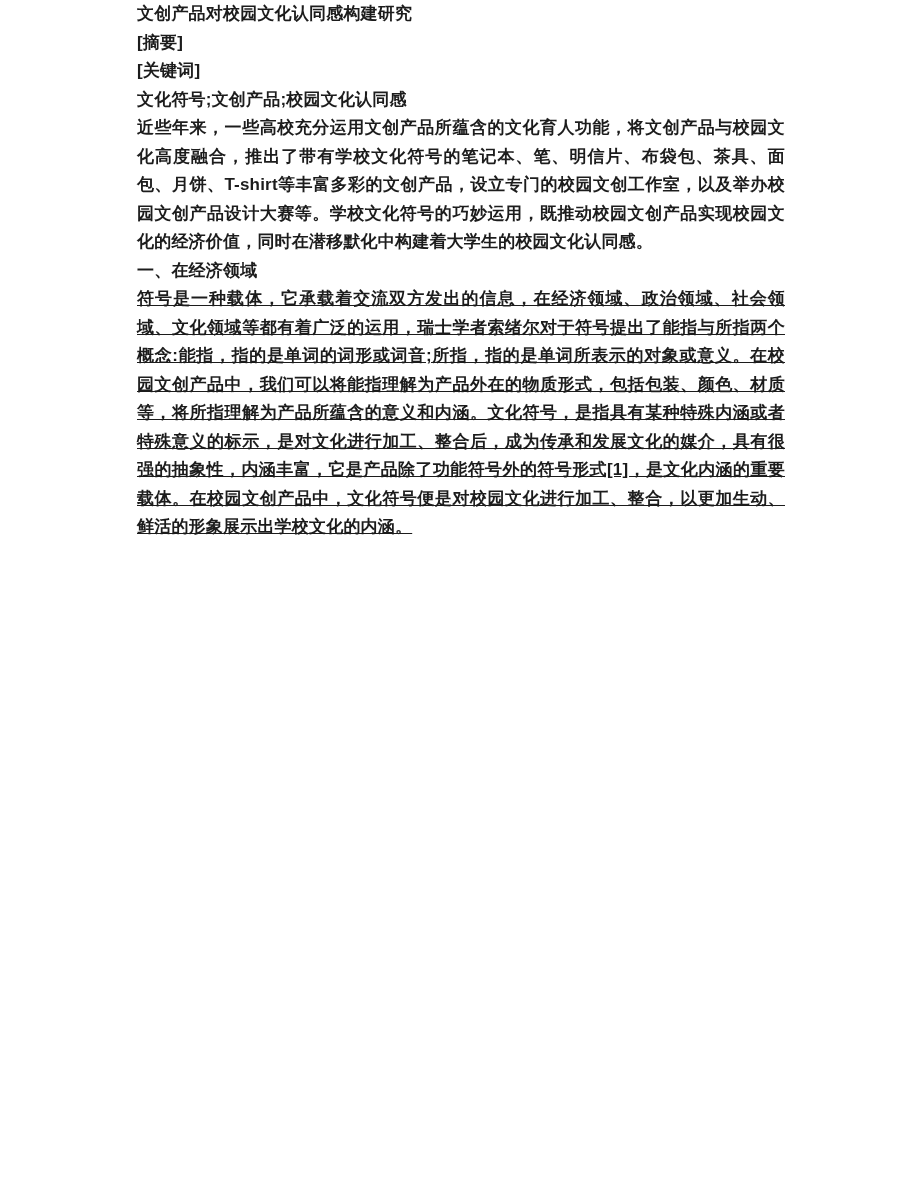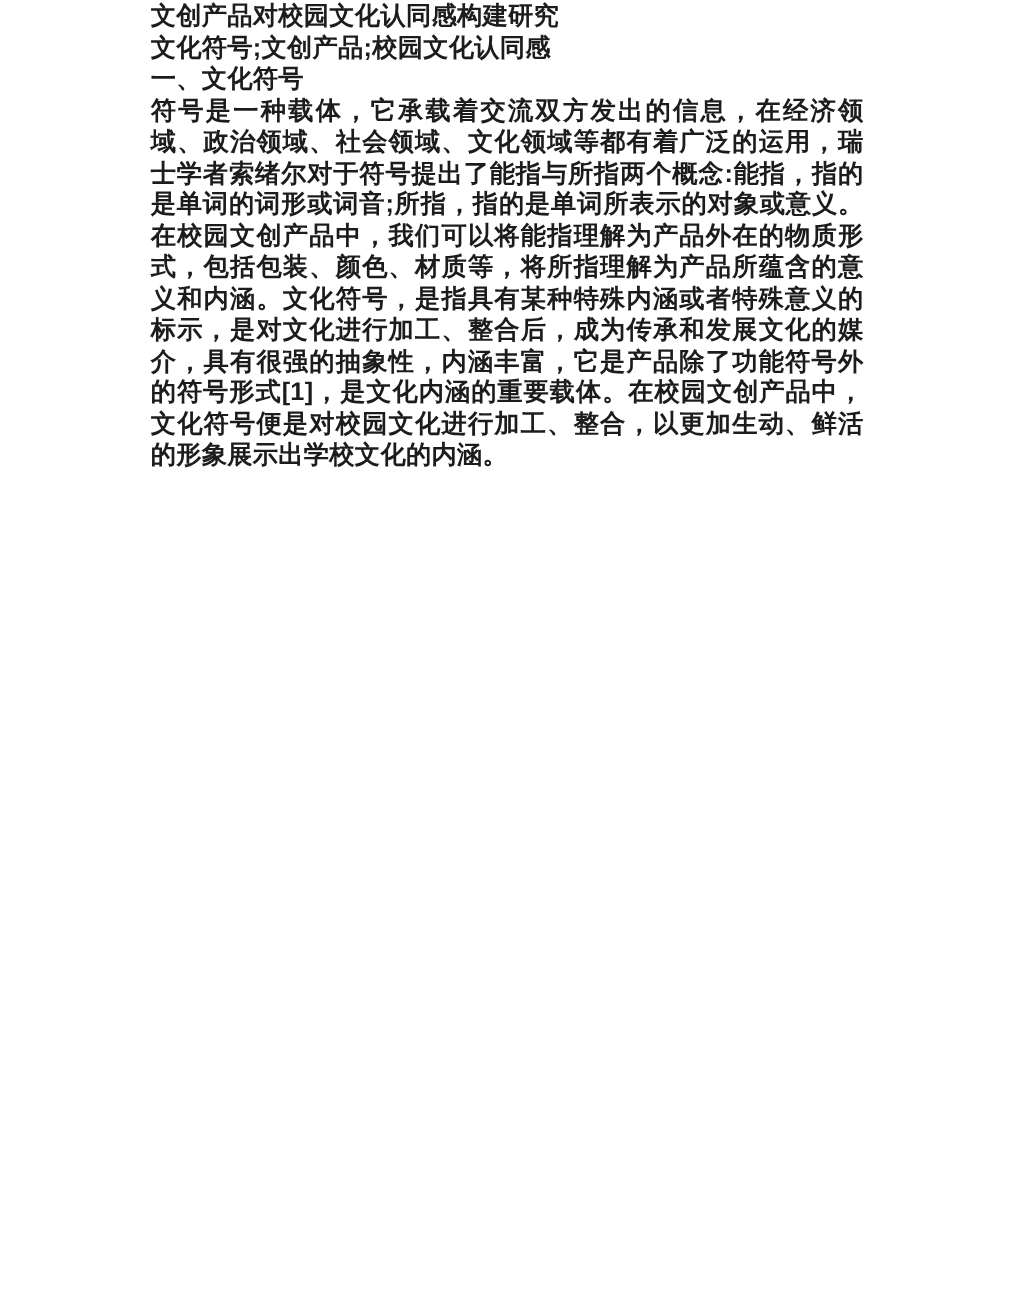--- a/index.html
+++ b/index.html
@@ -30,51 +30,54 @@
     display: flow-root;
     color: #1c1c1c;
     font-size: 17px;
     line-height: 28.5px;
     font-weight: 600;
     letter-spacing: 0.2px;
   }
   .doc p, .doc h1, .doc h2 {
     margin: 0;
     padding: 0;
-    font-size: 23px;
+    font-size: 17px;
     line-height: 28.5px;
     font-weight: 600;
     text-align: justify;
   }
   .doc h1, .doc h2 { font-weight: 700; }
   .doc-title      { margin-top: 104px; }
   .abstract-label { margin-top: 50px; }
   .abstract-body  { margin-top: 12px; }
   .keywords-label { margin-top: 36px; }
   .keywords-body  { margin-top: 12px; }
   .intro-body     { margin-top: 12px; }
   .sec1-heading   { margin-top: 44px; }
-  .sec1-body      { margin-top: 6px; }
+  .sec1-body      { margin-top: 6px; text-decoration: underline; }
   .sec2-heading   { margin-top: 28px; }
   .sec2-body      { margin-top: 12px; }
 </style>
 </head>
 <body>
 
 <div class="page">
   <div class="doc">
 
     <h1 class="doc-title">文创产品对校园文化认同感构建研究</h1>
 
+    <p class="abstract-label">[摘要]</p>
 
 
+    <p class="keywords-label">[关键词]</p>
 
     <p class="keywords-body">文化符号;文创产品;校园文化认同感</p>
 
+    <p class="intro-body">近些年来，一些高校充分运用文创产品所蕴含的文化育人功能，将文创产品与校园文化高度融合，推出了带有学校文化符号的笔记本、笔、明信片、布袋包、茶具、面包、月饼、T-shirt等丰富多彩的文创产品，设立专门的校园文创工作室，以及举办校园文创产品设计大赛等。学校文化符号的巧妙运用，既推动校园文创产品实现校园文化的经济价值，同时在潜移默化中构建着大学生的校园文化认同感。</p>
 
-    <h2 class="sec1-heading">一、文化符号</h2>
+    <h2 class="sec1-heading">一、在经济领域</h2>
 
     <p class="sec1-body">符号是一种载体，它承载着交流双方发出的信息，在经济领域、政治领域、社会领域、文化领域等都有着广泛的运用，瑞士学者索绪尔对于符号提出了能指与所指两个概念:能指，指的是单词的词形或词音;所指，指的是单词所表示的对象或意义。在校园文创产品中，我们可以将能指理解为产品外在的物质形式，包括包装、颜色、材质等，将所指理解为产品所蕴含的意义和内涵。文化符号，是指具有某种特殊内涵或者特殊意义的标示，是对文化进行加工、整合后，成为传承和发展文化的媒介，具有很强的抽象性，内涵丰富，它是产品除了功能符号外的符号形式[1]，是文化内涵的重要载体。在校园文创产品中，文化符号便是对校园文化进行加工、整合，以更加生动、鲜活的形象展示出学校文化的内涵。</p>
 
 
 
   </div>
 </div>
 
 </body></html>

